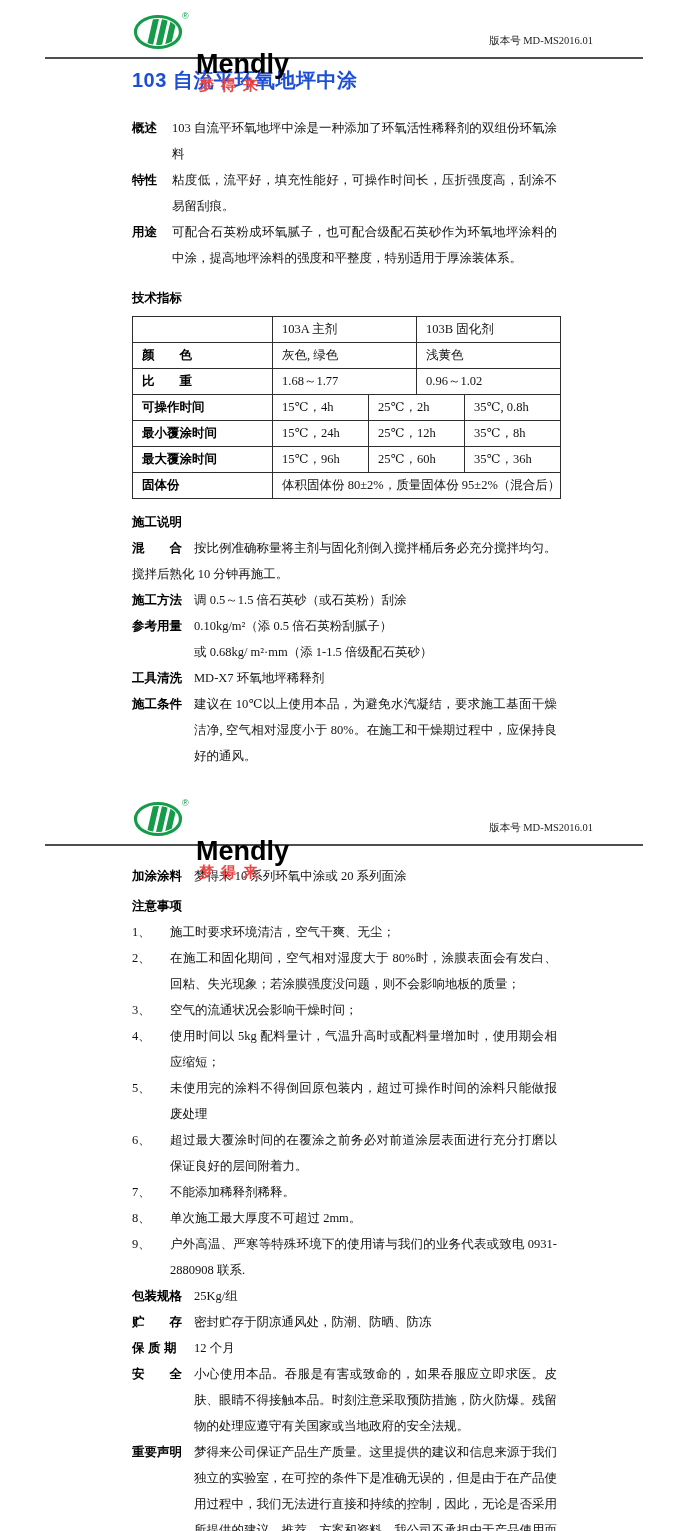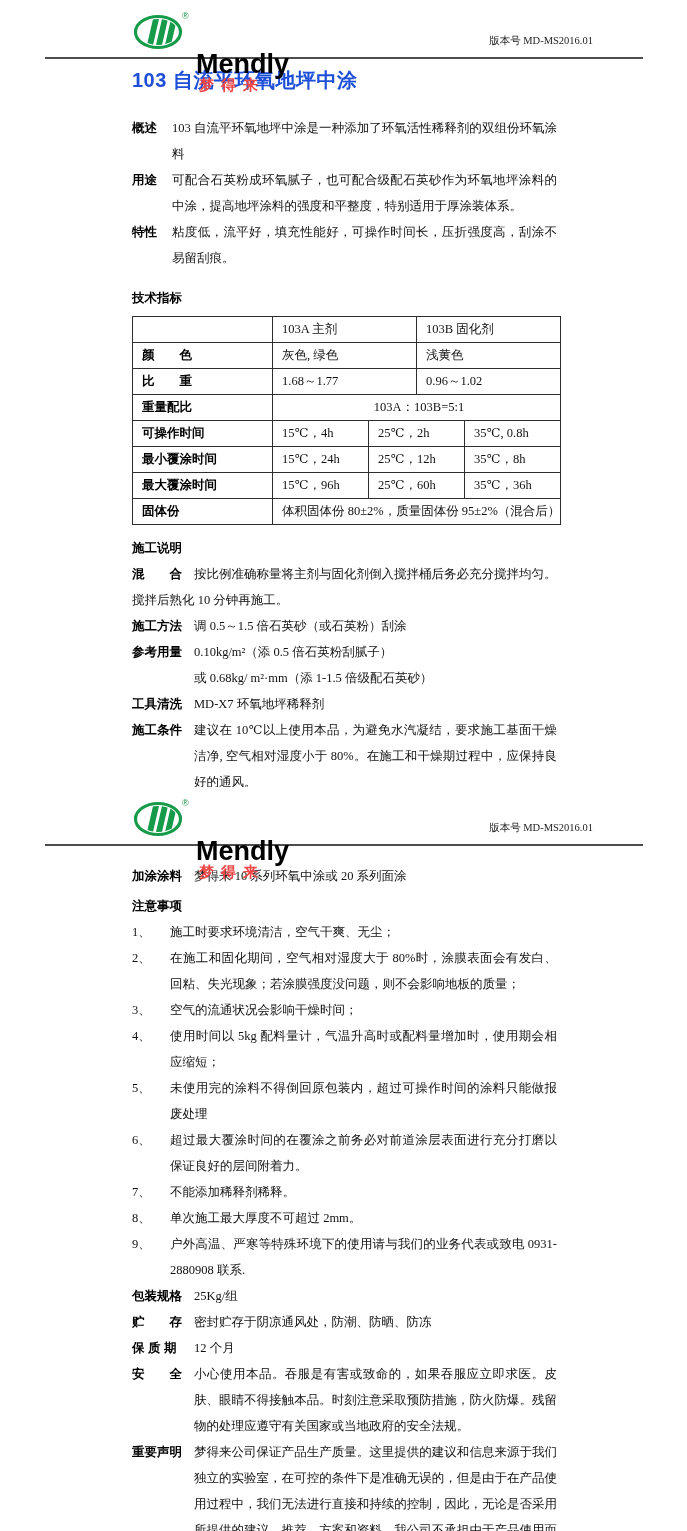--- a/index.html
+++ b/index.html
@@ -116,26 +116,26 @@
 
   <main class="content">
     <h1 class="doc-title">103 自流平环氧地坪中涂</h1>
 
     <div class="mt-intro">
       <div class="row">
         <span class="lbl b">概述</span>
         <span class="txt">103 自流平环氧地坪中涂是一种添加了环氧活性稀释剂的双组份环氧涂料</span>
       </div>
       <div class="row">
+        <span class="lbl b">特性</span>
+        <span class="txt">粘度低，流平好，填充性能好，可操作时间长，压折强度高，刮涂不易留刮痕。</span>
+      </div>
+      <div class="row">
         <span class="lbl b">用途</span>
         <span class="txt">可配合石英粉成环氧腻子，也可配合级配石英砂作为环氧地坪涂料的中涂，提高地坪涂料的强度和平整度，特别适用于厚涂装体系。</span>
-      </div>
-      <div class="row">
-        <span class="lbl b">特性</span>
-        <span class="txt">粘度低，流平好，填充性能好，可操作时间长，压折强度高，刮涂不易留刮痕。</span>
       </div>
     </div>
 
     <div class="b sect-h mt-tech">技术指标</div>
 
     <table class="spec">
       <colgroup>
         <col style="width:140px">
         <col style="width:48px">
           <col style="width:48px">
@@ -152,24 +152,20 @@
         </tr>
         <tr>
           <td class="b lblcell">颜　　色</td>
           <td colspan="3">灰色, 绿色</td>
           <td colspan="3">浅黄色</td>
         </tr>
         <tr>
           <td class="b lblcell">比　　重</td>
           <td colspan="3">1.68～1.77</td>
           <td colspan="3">0.96～1.02</td>
-        </tr>
-        <tr>
-          <td class="b lblcell">重量配比</td>
-          <td colspan="6" class="c">103A：103B=5:1</td>
         </tr>
         <tr>
           <td class="b lblcell">可操作时间</td>
           <td colspan="2">15℃，4h</td>
           <td colspan="2">25℃，2h</td>
           <td colspan="2">35℃, 0.8h</td>
         </tr>
         <tr>
           <td class="b lblcell">最小覆涂时间</td>
           <td colspan="2">15℃，24h</td>

